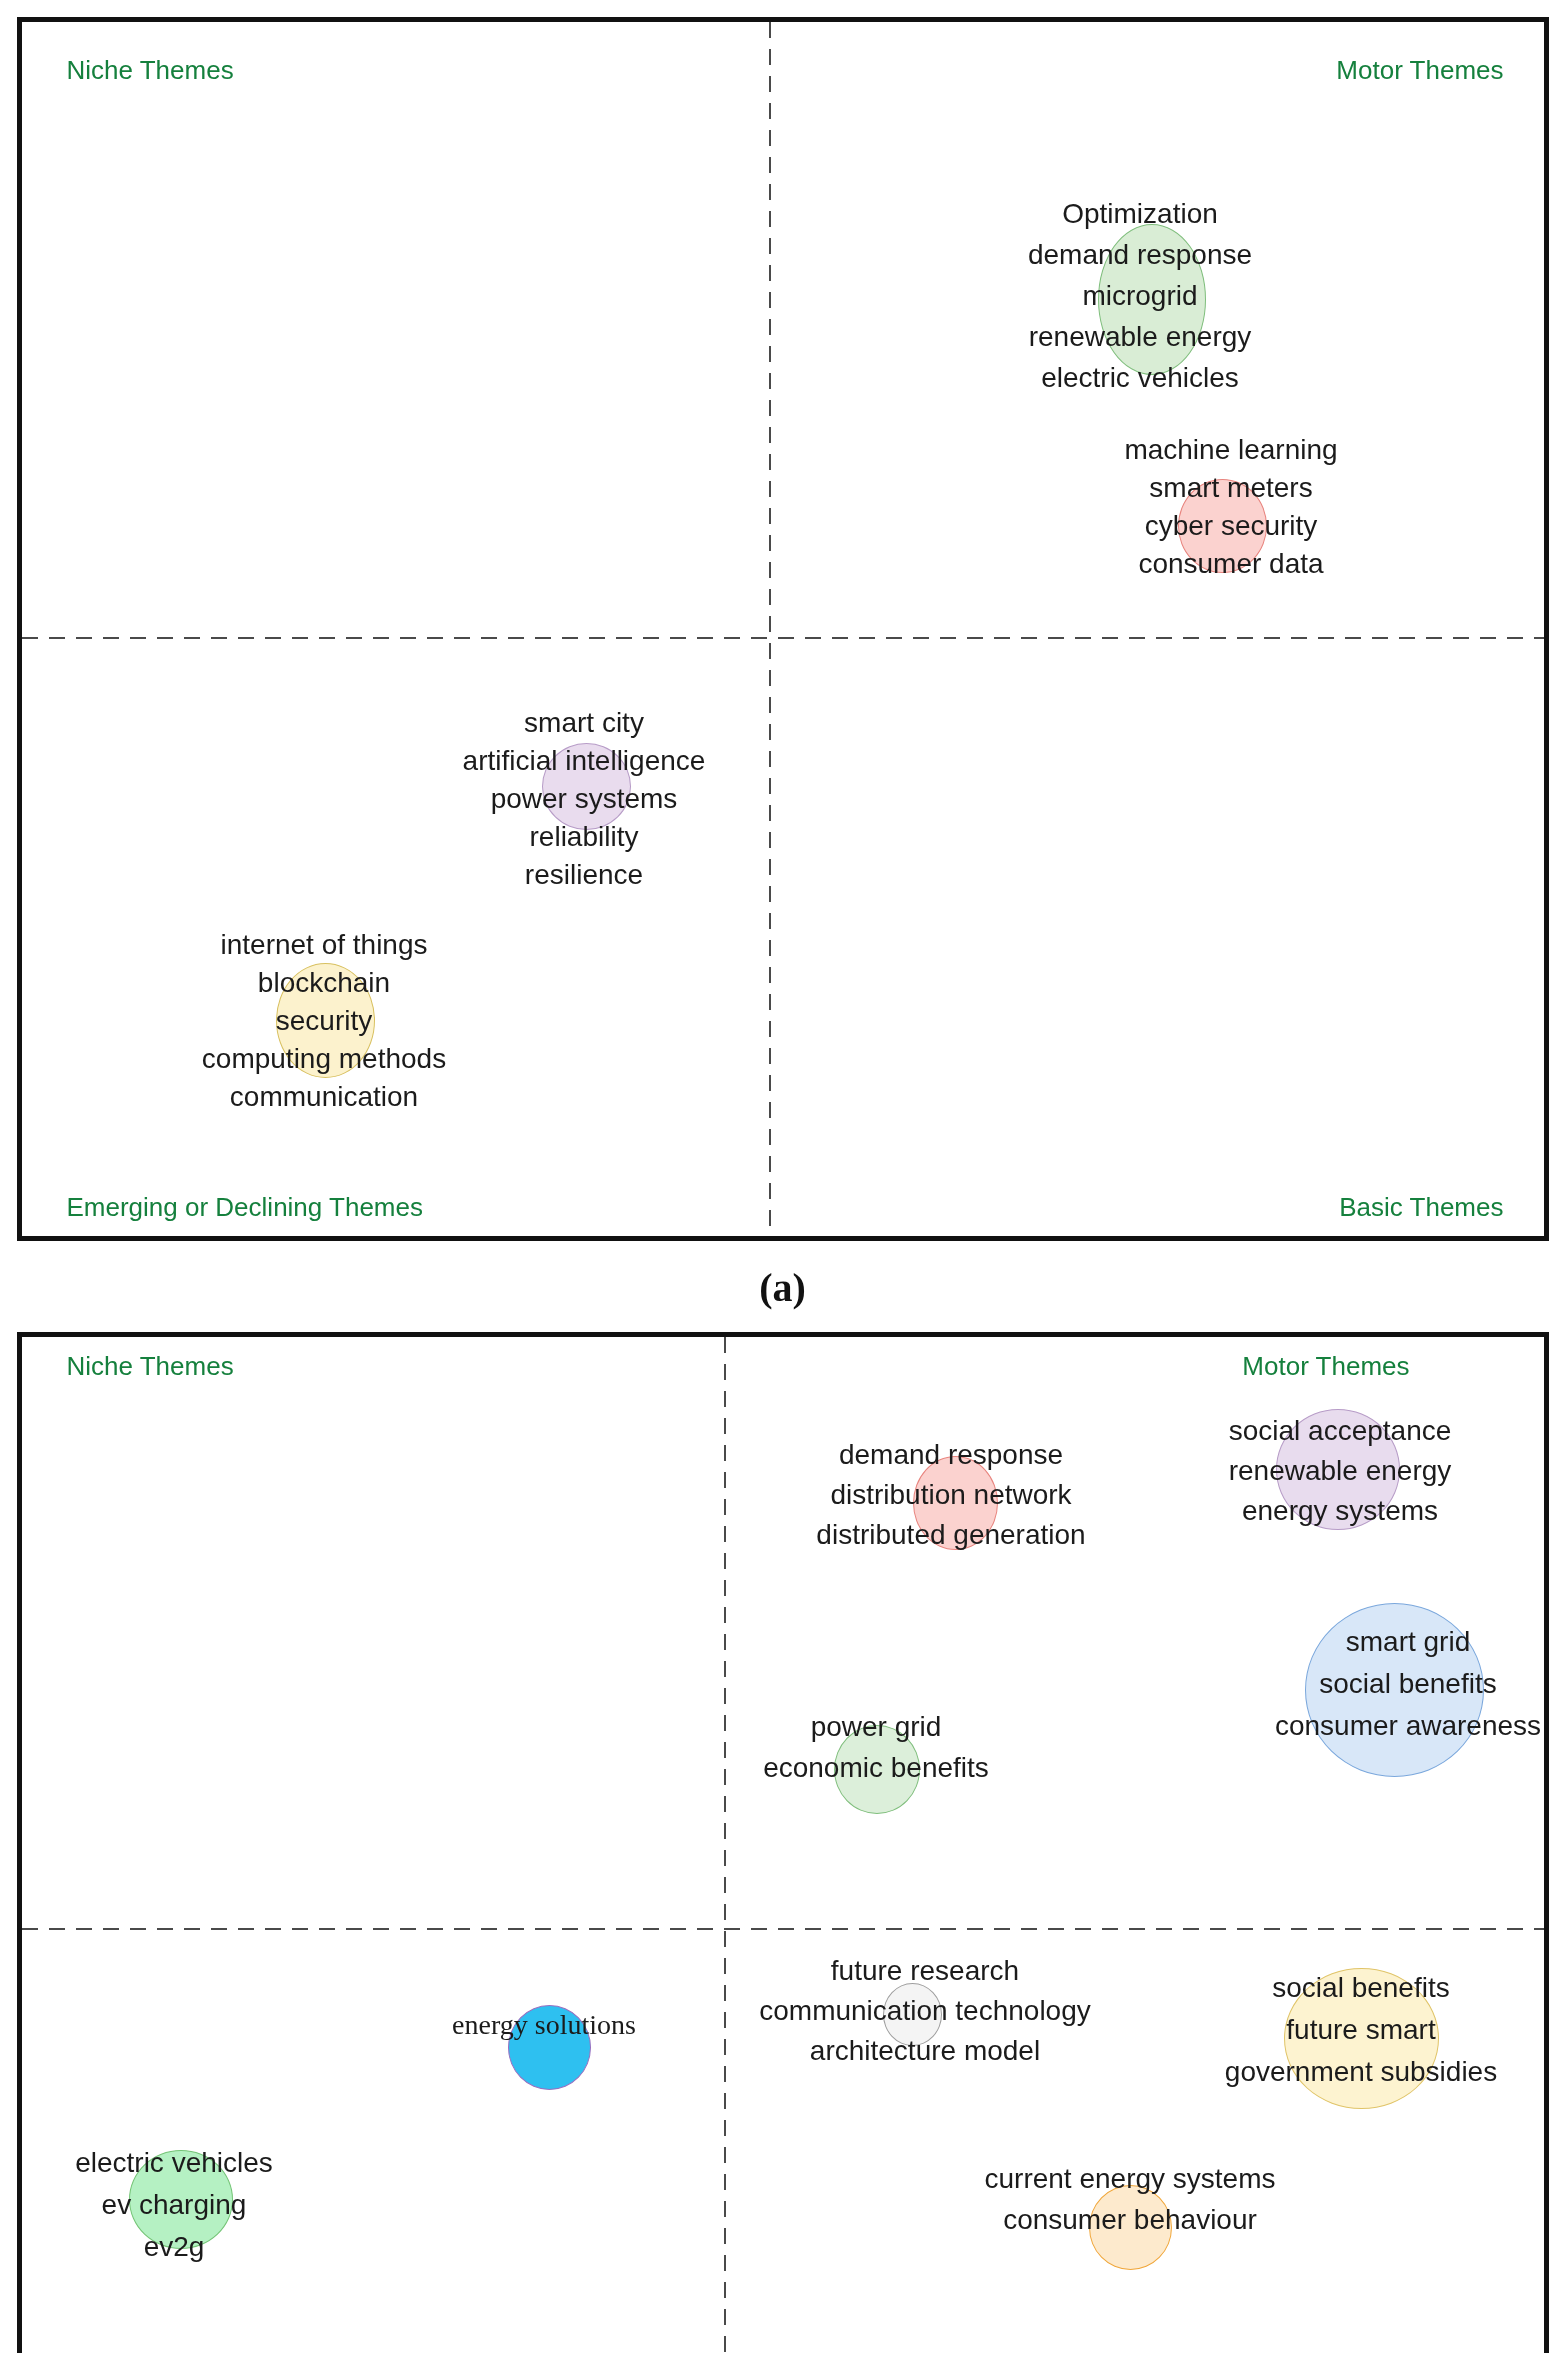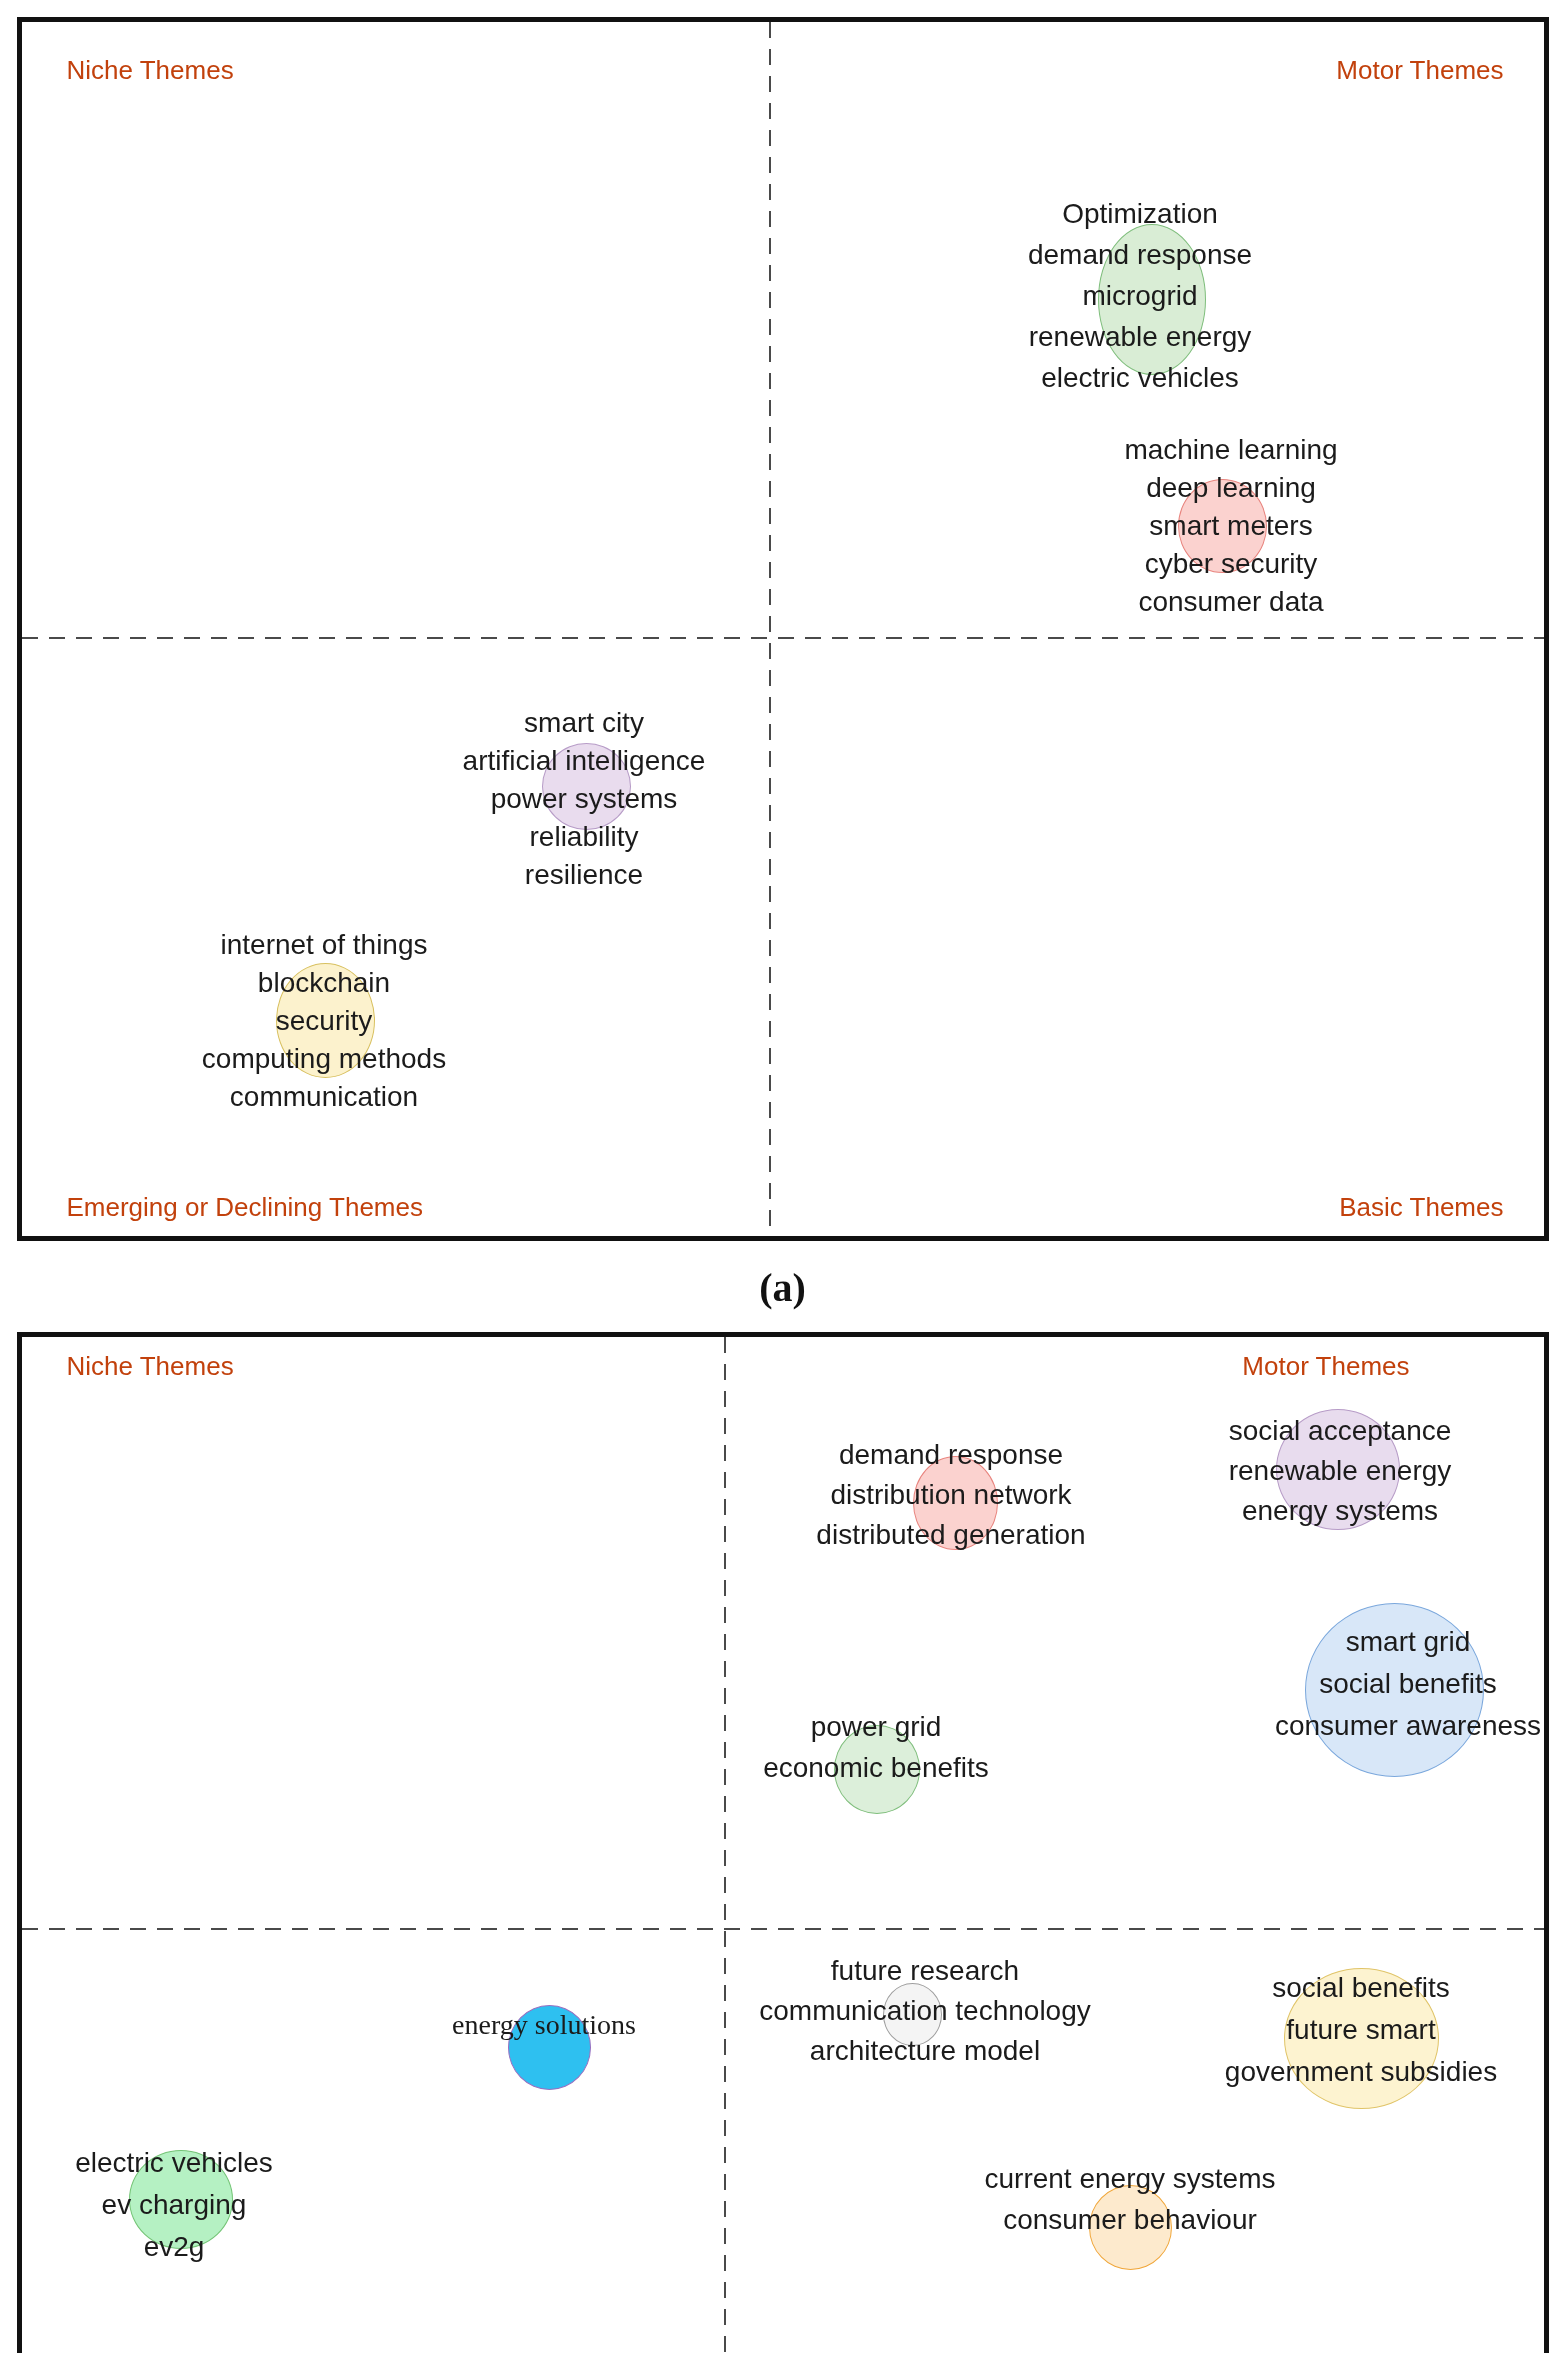--- a/index.html
+++ b/index.html
@@ -2,21 +2,21 @@
 <html style="font-size:7.5px"><head>
 <meta charset="utf-8">
 <style>
   html,body{margin:0;padding:0;background:#ffffff;}
   #page{position:relative;width:1565px;height:2533px;background:#ffffff;
         font-family:"Liberation Sans",sans-serif;}
   .panel{position:absolute;left:16.5px;width:1532px;border:5.6px solid #111;
          background:#fff;box-sizing:border-box;}
   #panel-a{top:16.5px;height:1224px;}
   #panel-b{top:1332px;height:1124px;}
-  .quadrant-label{position:absolute;font-size:26px;color:#c2410c;white-space:nowrap;z-index:3;}
+  .quadrant-label{position:absolute;font-size:26px;color:#15803d;white-space:nowrap;z-index:3;}
   .vline{position:absolute;top:0;bottom:0;width:2.4px;z-index:0;
          background:repeating-linear-gradient(to bottom,#4a4a4a 0 16px,transparent 16px 27px);}
   .hline{position:absolute;left:0;right:0;height:2.4px;z-index:0;
          background:repeating-linear-gradient(to right,#4a4a4a 0 16px,transparent 16px 27px);}
   .bubble{position:absolute;border-radius:50%;z-index:1;box-sizing:border-box;}
   .terms{position:absolute;width:659px;text-align:center;font-size:28px;
          color:#1b1b1b;white-space:nowrap;z-index:2;}
   .caption{position:absolute;left:0;width:100%;text-align:center;
            font-family:"Liberation Serif",serif;font-weight:bold;font-size:40px;color:#111;}
 </style>
@@ -39,21 +39,20 @@
       <div>Optimization</div>
       <div>demand response</div>
       <div>microgrid</div>
       <div>renewable energy</div>
       <div>electric vehicles</div>
     </div>
 
     <div class="bubble" style="left:1156px;top:457px;width:89px;height:94px;background:#fbd2cf;border:1.9px solid #e8847e;"></div>
     <div class="terms" style="left:880px;top:409px;line-height:38px;">
       <div>machine learning</div>
-      <div>deep learning</div>
       <div>smart meters</div>
       <div>cyber security</div>
       <div>consumer data</div>
     </div>
 
     <div class="bubble" style="left:520px;top:721px;width:89px;height:87px;background:#e9dcee;border:1.9px solid #b79cc7;"></div>
     <div class="terms" style="left:233px;top:682px;line-height:38px;">
       <div>smart city</div>
       <div>artificial intelligence</div>
       <div>power systems</div>

